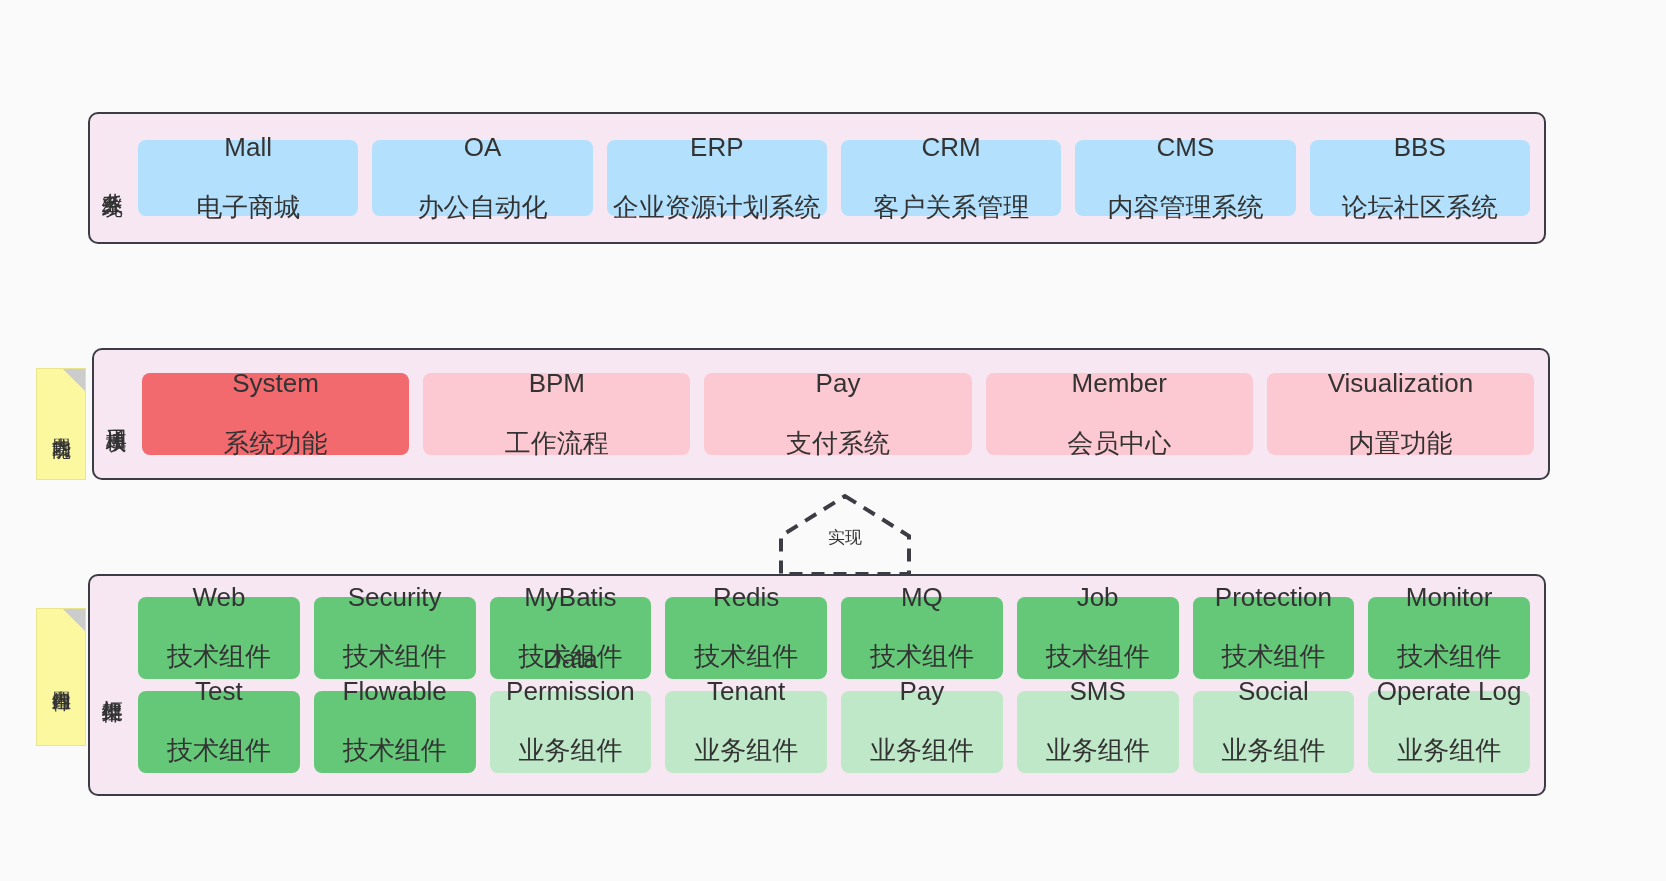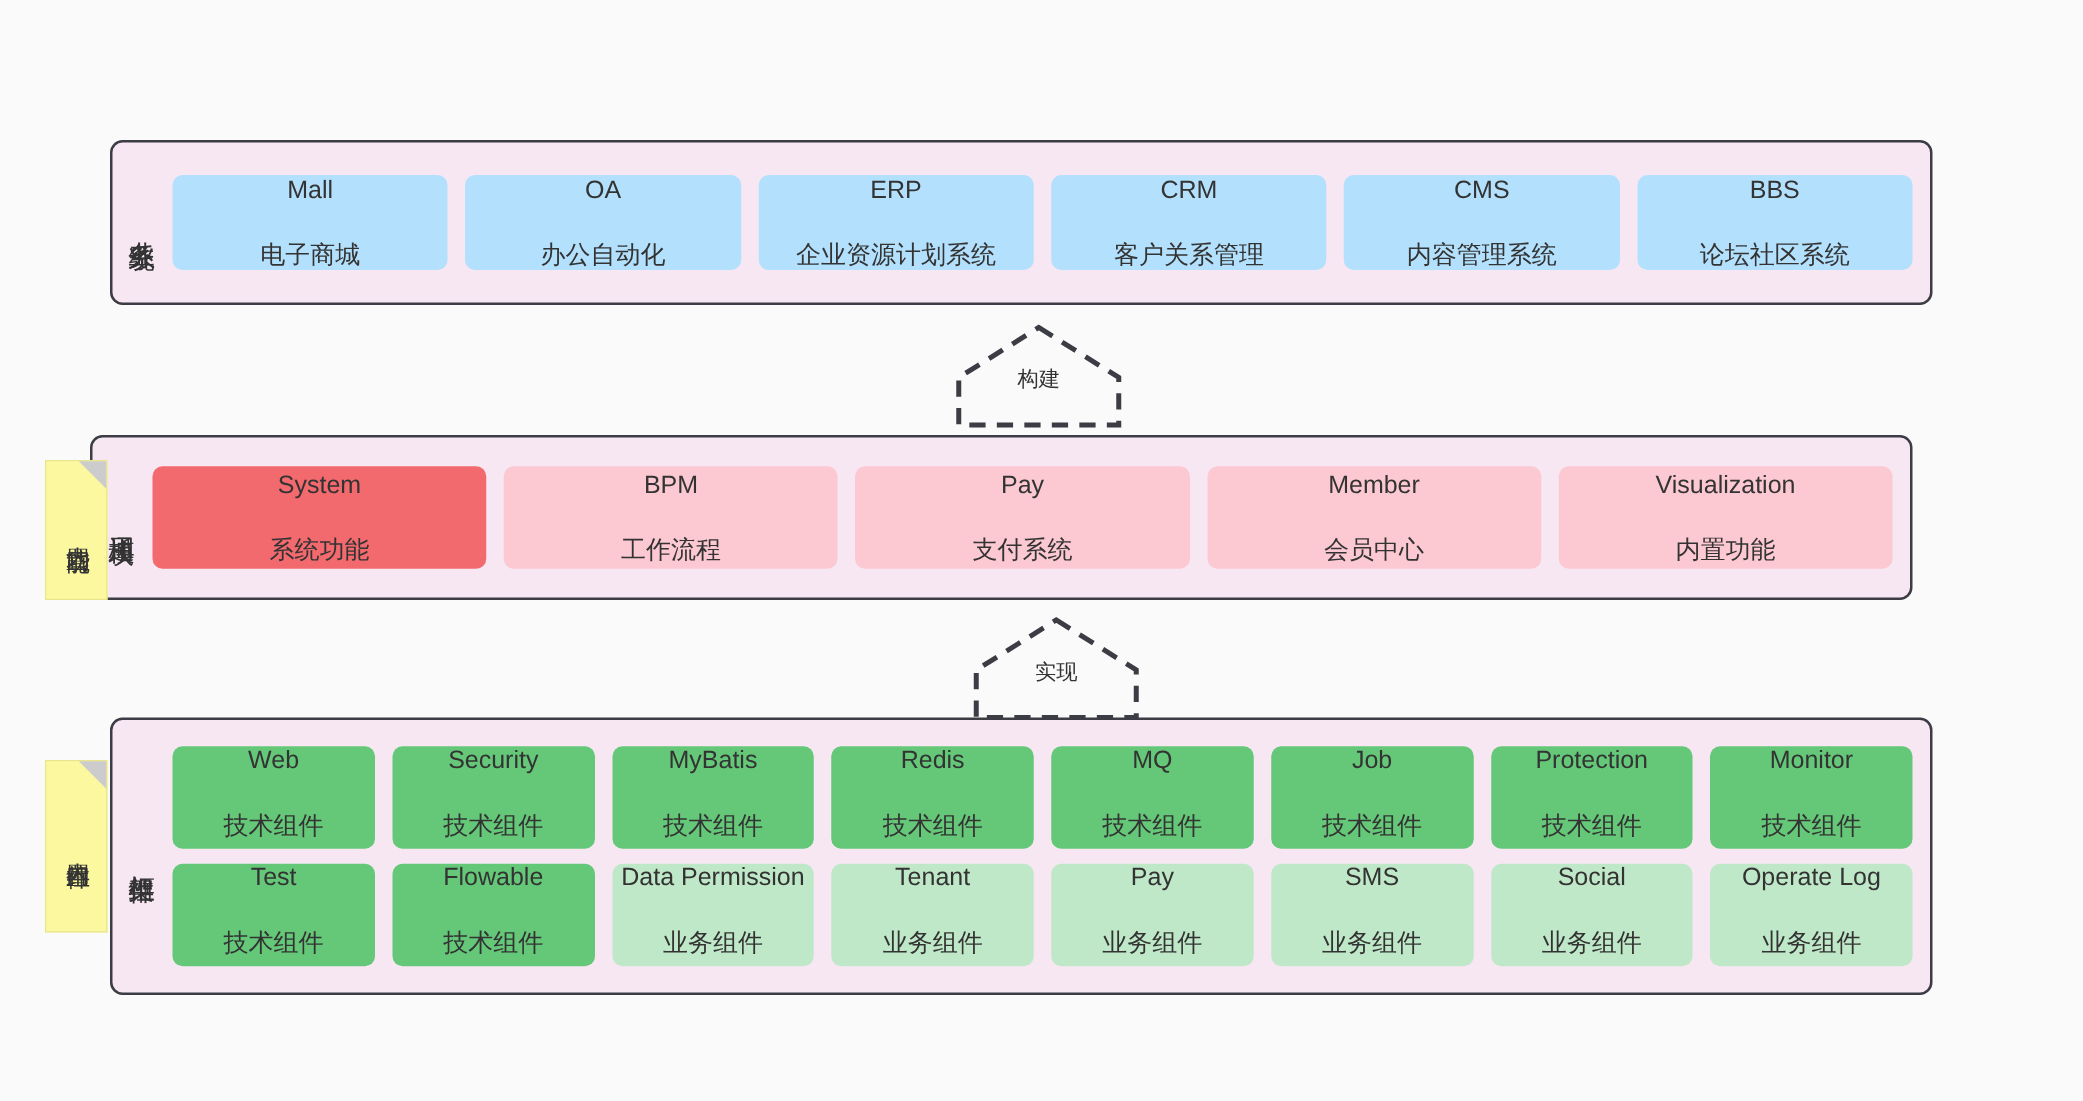--- a/index.html
+++ b/index.html
@@ -65,42 +65,42 @@
 
   
   .card {
     box-sizing: border-box;
     border-radius: 8px;
     display: flex;
     flex-direction: column;
     align-items: center;
     justify-content: center;
     text-align: center;
-    font-size: 20px;
+    font-size: 26px;
     line-height: 1.22;
     color: #333333;
     padding: 6px 6px;
   }
   .card .en { display: block; }
   .card .cn { display: block; margin-top: 28px; }
 
   .card.blue  { background: #b3e0fc; }
   .card.red   { background: #f2696e; }
   .card.pink  { background: #fcc9d2; }
   .card.green { background: #64c878; }
   .card.lightgreen { background: #bfe8c8; }
 
   
   #layer-business {
     left: 88px; top: 112px; width: 1458px; height: 132px;
   }
   #layer-business .card { height: 76px; }
 
   #layer-modules {
-    left: 72px; top: 348px; width: 1458px; height: 132px;
+    left: 92px; top: 348px; width: 1458px; height: 132px;
   }
   #layer-modules .card { height: 82px; }
 
   #layer-framework {
     left: 88px; top: 574px; width: 1458px; height: 222px;
   }
   #layer-framework .card { height: 82px; justify-content: flex-end; }
   #layer-framework .layer-body { padding-top: 10px; padding-bottom: 10px; }
 
   
@@ -190,26 +190,20 @@
           <span class="cn">内容管理系统</span>
         </div>
         <div class="card blue">
           <span class="en">BBS</span>
           <span class="cn">论坛社区系统</span>
         </div>
       </div>
     </div>
   </div>
 
-  <div class="connector" id="conn-build">
-    <svg width="150" height="86" viewBox="0 0 150 86">
-      <path d="M 75 4 L 139 44 L 139 82 L 11 82 L 11 44 Z" fill="none" stroke="#3c3c44" stroke-width="4" stroke-dasharray="13 9" stroke-linecap="butt"></path>
-    </svg>
-    <span class="conn-label">构建</span>
-  </div>
 
   <div class="layer" id="layer-modules">
     <div class="layer-title">通用模块</div>
     <div class="layer-body">
       <div class="row">
         <div class="card red">
           <span class="en">System</span>
           <span class="cn">系统功能</span>
         </div>
         <div class="card pink">

